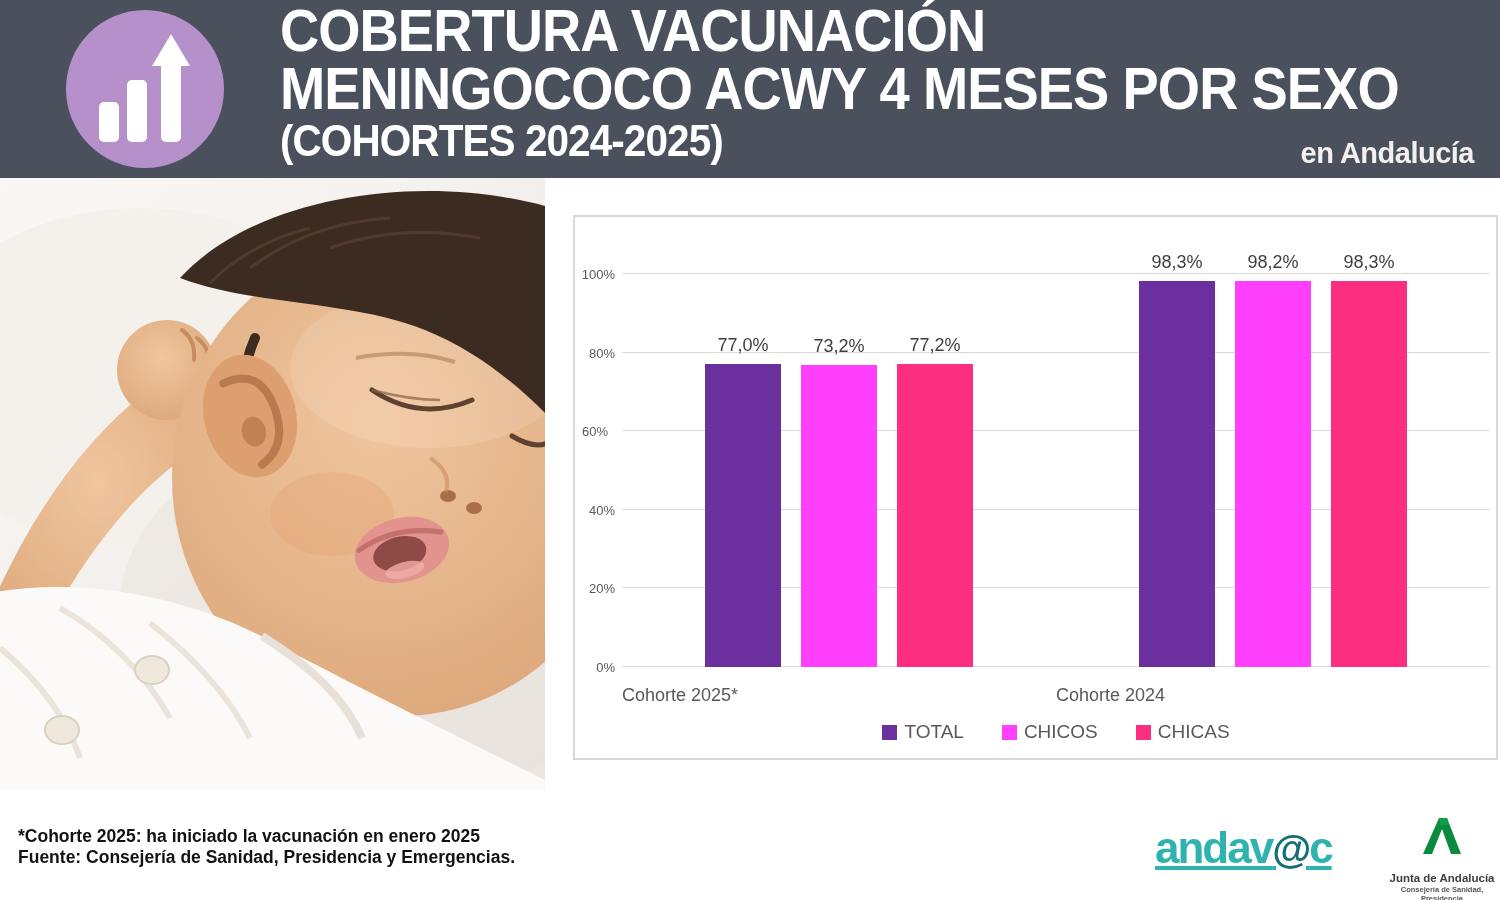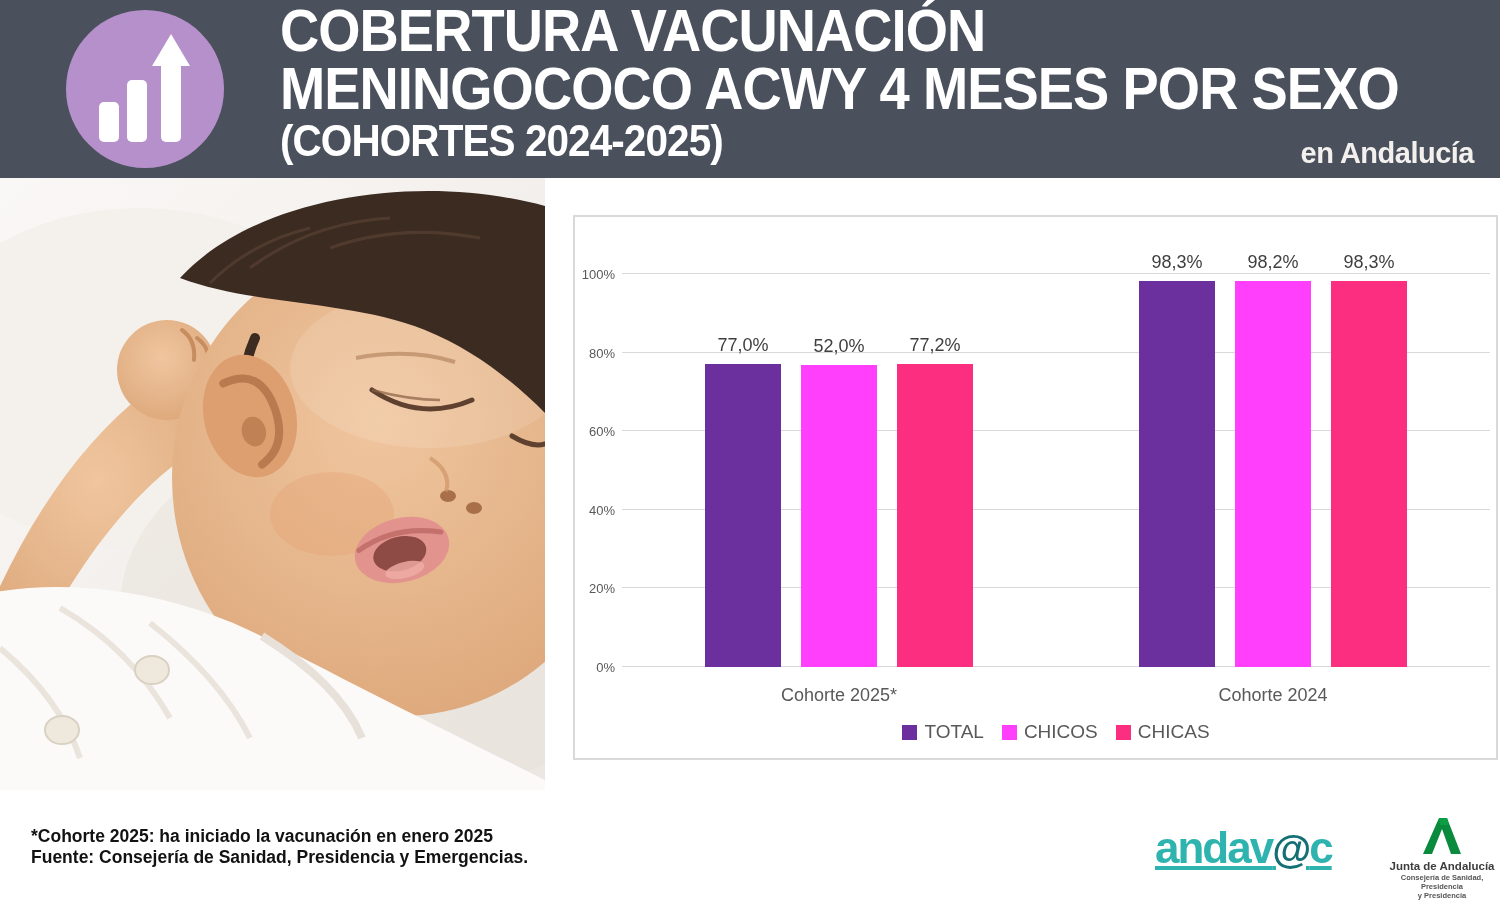--- a/index.html
+++ b/index.html
@@ -24,35 +24,35 @@
   
   .chart-card { position:absolute; left:573px; top:215px; width:925px; height:545px;
                 background:#ffffff; border:2px solid #d9d9d9; }
   .plot { position:absolute; left:47px; top:57px; width:868px; height:393px; }
   .gridline { position:absolute; left:0; width:100%; height:1px; background:#d9d9d9; }
   .yaxis { position:absolute; left:0; top:57px; width:40px; height:393px; }
   .ytick { position:absolute; right:0; width:40px; text-align:right; font-size:13px; color:#595959; }
   .bar { position:absolute; bottom:0; }
   .bar-value { position:absolute; width:120px; text-align:center; font-size:18px; color:#3f3f3f; }
   .xcats { position:absolute; left:47px; top:468px; width:868px; display:flex; }
-  .xcat { flex:1; text-align:center; font-size:18px; color:#595959; }
+  .xcat { flex:1; text-align:left; font-size:18px; color:#595959; }
   .legend { position:absolute; left:47px; top:504px; width:868px; display:flex;
-            justify-content:center; gap:18px; align-items:center; }
+            justify-content:center; gap:38px; align-items:center; }
   .legend-item { display:flex; align-items:center; gap:7px; }
   .legend-swatch { width:15px; height:15px; display:inline-block; }
   .legend-label { font-size:19px; color:#595959; }
 
   
   .notes { position:absolute; left:18px; top:826px; font-size:17.5px; font-weight:700;
-           color:#121212; line-height:21px;margin-left:13px; }
+           color:#121212; line-height:21px; }
   .andavac { position:absolute; left:1155px; top:823px; font-size:44px; font-weight:700;
              color:#2fb3af; letter-spacing:-2px;text-decoration:underline; }
   .andavac .at { color:#157076; font-size:40px; }
   .junta { position:absolute; left:1383px; top:816px; width:118px; text-align:center; }
-  .junta .j1 { font-size:11.5px; font-weight:700; color:#3d3d3d; line-height:13px; margin-top:2px; }
+  .junta .j1 { font-size:11.5px; font-weight:700; color:#3d3d3d; line-height:13px; margin-top:14px; }
   .junta .j2, .junta .j3 { font-size:7.5px; font-weight:700; color:#555555; line-height:9px; }
 </style>
 </head>
 <body>
 
 <div class="page">
 
   <div class="header">
     <div class="badge">
       <svg width="158" height="158" viewBox="0 0 158 158">
@@ -128,35 +128,35 @@
       <ellipse cx="152" cy="492" rx="17" ry="14" fill="#efe9dd" stroke="#d9d1c2" stroke-width="2"></ellipse>
       <ellipse cx="62" cy="552" rx="17" ry="14" fill="#efe9dd" stroke="#d9d1c2" stroke-width="2"></ellipse>
     </svg>
   </div>
 
   <div class="chart-card">
     <div class="yaxis" id="yaxis">
         <div class="ytick" style="bottom: -8px;">0%</div>
         <div class="ytick" style="bottom: 70.6px;">20%</div>
         <div class="ytick" style="bottom: 149.2px;">40%</div>
-        <div class="ytick" style="bottom: 227.8px;">60%</div>
+        <div class="ytick" style="bottom: 227.8px; text-align: center;">60%</div>
         <div class="ytick" style="bottom: 306.4px;">80%</div>
         <div class="ytick" style="bottom: 385px; margin-left: 24px;">100%</div>
       </div>
     <div class="plot" id="plot">
         <div class="gridline" style="bottom: 0px; background: rgb(217, 217, 217);"></div>
         <div class="gridline" style="bottom: 78.6px; background: rgb(217, 217, 217);"></div>
         <div class="gridline" style="bottom: 157.2px; background: rgb(217, 217, 217);"></div>
         <div class="gridline" style="bottom: 235.8px; background: rgb(217, 217, 217);"></div>
         <div class="gridline" style="bottom: 314.4px; background: rgb(217, 217, 217);"></div>
         <div class="gridline" style="bottom: 393px; background: rgb(217, 217, 217);"></div>
         <div class="bar" style="left: 83px; width: 76px; height: 302.61px; background: rgb(108, 47, 158);"></div>
         <div class="bar-value" style="left: 61px; bottom: 310.61px;">77,0%</div>
         <div class="bar" style="left: 179px; width: 76px; height: 301.824px; background: rgb(255, 63, 251);"></div>
-        <div class="bar-value" style="left: 157px; bottom: 309.824px;">52,0%</div>
+        <div class="bar-value" style="left: 157px; bottom: 309.824px;">73,2%</div>
         <div class="bar" style="left: 275px; width: 76px; height: 303.396px; background: rgb(252, 46, 128);"></div>
         <div class="bar-value" style="left: 253px; bottom: 311.396px;">77,2%</div>
         <div class="bar" style="left: 517px; width: 76px; height: 386.319px; background: rgb(108, 47, 158);"></div>
         <div class="bar-value" style="left: 495px; bottom: 394.319px;">98,3%</div>
         <div class="bar" style="left: 613px; width: 76px; height: 385.926px; background: rgb(255, 63, 251);"></div>
         <div class="bar-value" style="left: 591px; bottom: 393.926px;">98,2%</div>
         <div class="bar" style="left: 709px; width: 76px; height: 386.319px; background: rgb(252, 46, 128);"></div>
         <div class="bar-value" style="left: 687px; bottom: 394.319px;">98,3%</div>
       </div>
     <div class="xcats" id="xcats">

